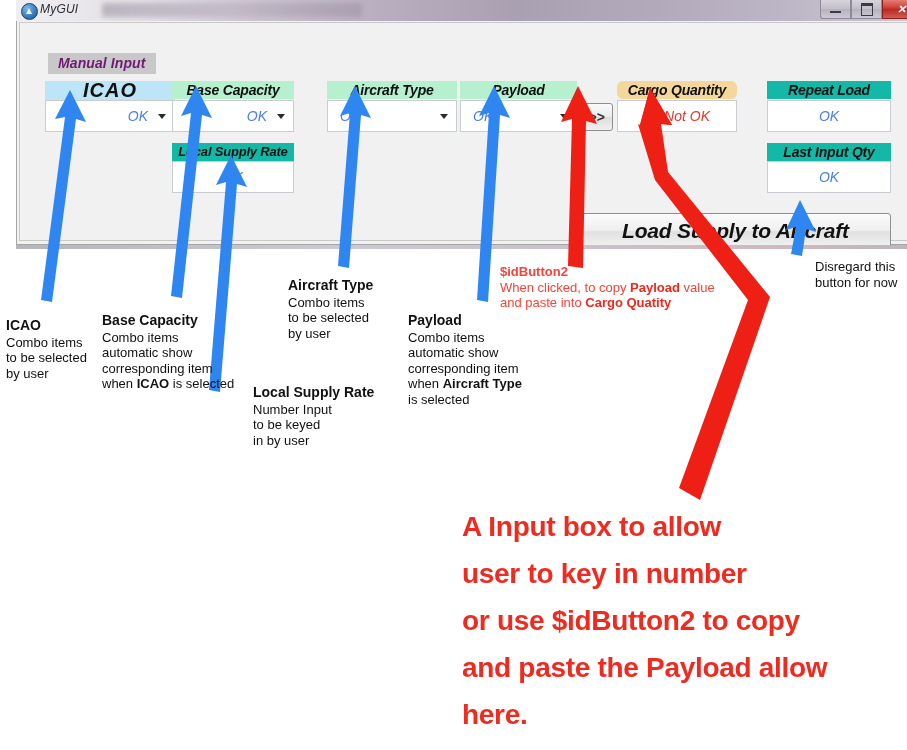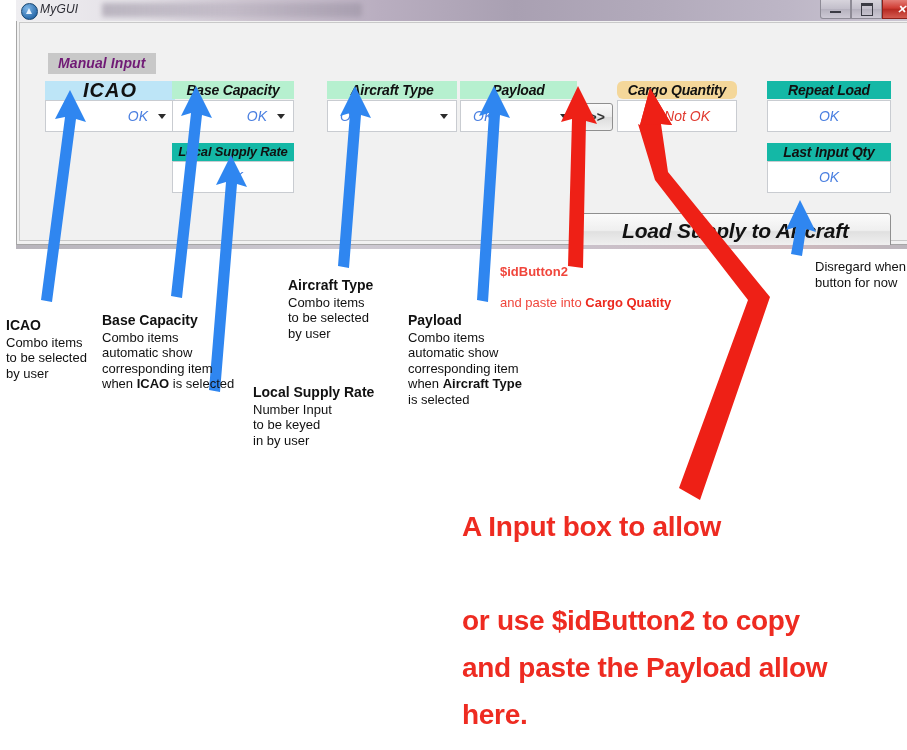--- a/index.html
+++ b/index.html
@@ -330,28 +330,28 @@
   <span class="t">Payload</span>
   <span>Combo items</span><br>
   <span>automatic show</span><br>
   <span>corresponding item</span><br>
   <span>when <b>Aircraft Type</b></span><br>
   <span>is selected</span>
 </div>
 
 <div id="ann-red">
   <span class="t">$idButton2</span>
-  <br>
+  <span>When clicked, to copy <b>Payload</b> value</span><br>
   <span>and paste into <b>Cargo Quatity</b></span>
 </div>
 
 <div class="ann" id="ann-disregard">
-  <span>Disregard when</span><br>
+  <span>Disregard this</span><br>
   <span>button for now</span>
 </div>
 
 <div id="ann-big">
   <span>A Input box to allow</span><br>
-  <br>
+  <span>user to key in number</span><br>
   <span>or use <b style="font-weight:bold">$idButton2</b> to copy</span><br>
   <span>and paste the Payload allow</span><br>
   <span>here.</span>
 </div>
 
 </body></html>

